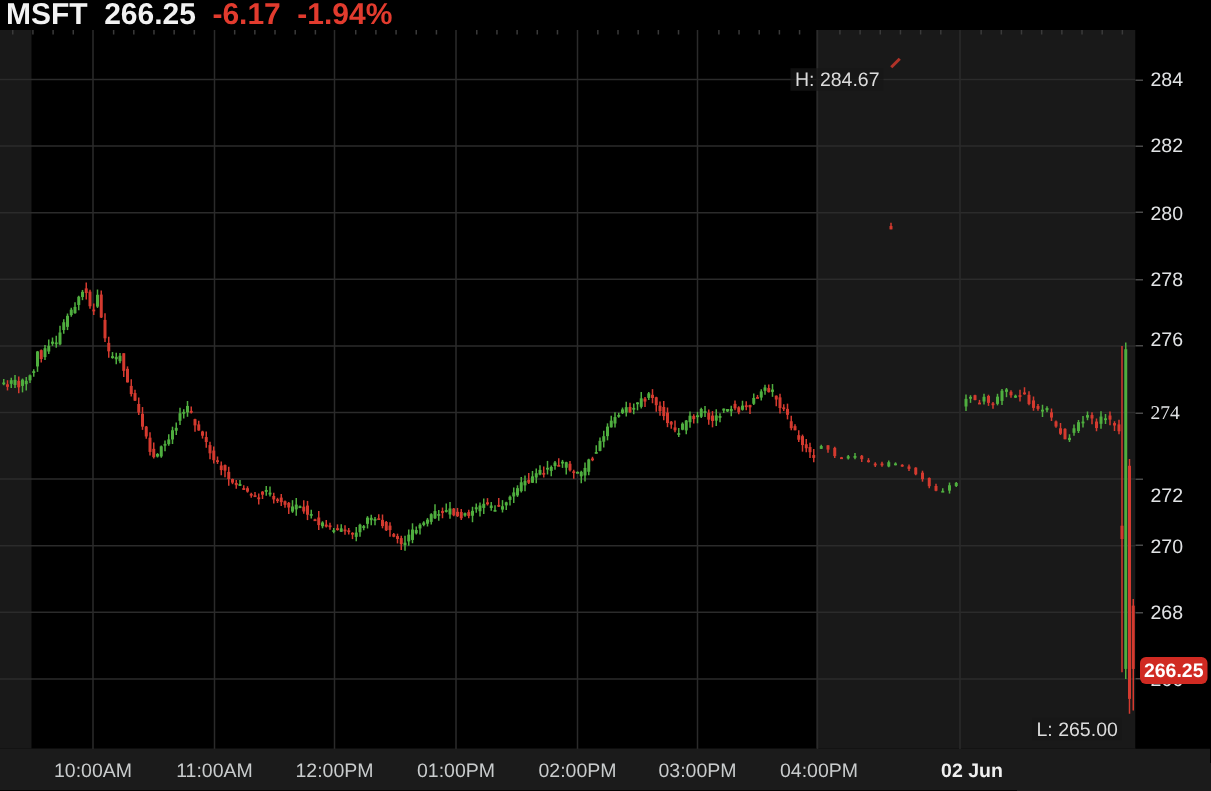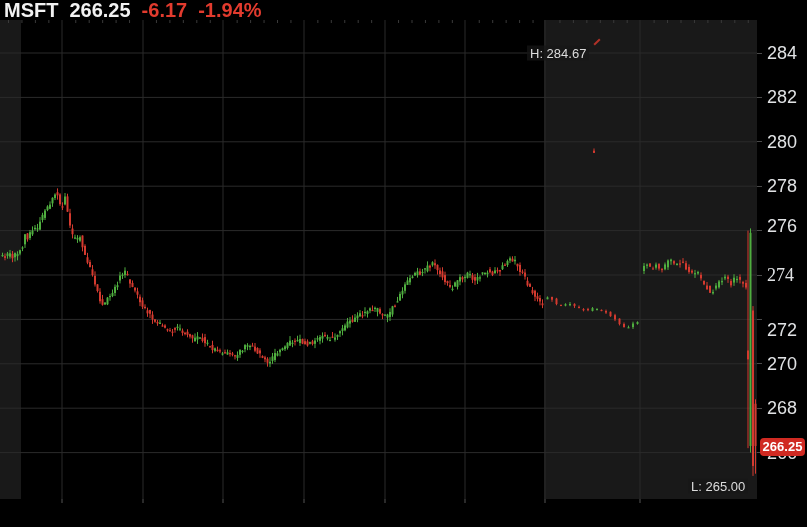--- a/index.html
+++ b/index.html
@@ -7,21 +7,21 @@
          font-family:"Liberation Sans",sans-serif;}
   
   #header{position:absolute;left:4px;top:1px;height:19px;display:flex;align-items:center;
           gap:11px;font-size:20px;font-weight:bold;white-space:nowrap;z-index:30;}
   .hdr-white{color:#f2f2f2;}
   .hdr-red{color:#e23b2e;}
   
   #chart-svg{position:absolute;left:0;top:0;z-index:5;}
   
   #y-axis{position:absolute;left:757px;top:20px;width:50px;height:479px;background:#000;z-index:10;}
-  .ytick-label{position:absolute;left:10px;transform:translateY(-50%);font-size:18px;color:#e0e2e4;z-index:11;}
+  .ytick-label{position:absolute;left:10px;transform:translateY(-50%);font-size:13px;color:#e0e2e4;z-index:11;}
   .ytick-dash{position:absolute;left:0;width:5px;height:1px;background:#4a4a4a;z-index:11;}
   
   #price-badge{position:absolute;left:760px;width:45px;height:18px;line-height:18px;
                background:#d02a22;color:#fff;font-size:13px;font-weight:bold;text-align:center;
                border-radius:4px;z-index:20;}
   
   #time-axis{position:absolute;left:0;top:499px;width:807px;height:28px;background:#1b1b1b;z-index:8;}
   .xtick-label{position:absolute;top:7px;transform:translateX(-50%);font-size:13px;color:#c9cccd;white-space:nowrap;}
   .xtick-label.bold{font-weight:bold;color:#f0f0f0;}
   
@@ -698,14 +698,24 @@
       <div class="ytick-dash" style="top: 432.1px;"></div>
       <div class="ytick-label" style="top: 432.6px;">266</div>
     </div>
 
   <div class="anno" id="high-anno" style="left:527px;top:53px;">H: 284.67</div>
   <div id="high-arrow" style="left:593px;top:41px;"></div>
   <div class="anno" id="low-anno" style="left:688px;top:468px;margin-top:18px;">L: 265.00</div>
 
   <div id="price-badge" style="top: 438.05px;">266.25</div>
 
+  <div id="time-axis">
+      <div class="xtick-label" style="left: 62px;">10:00AM</div>
+      <div class="xtick-label" style="left: 143px;">11:00AM</div>
+      <div class="xtick-label" style="left: 223px;">12:00PM</div>
+      <div class="xtick-label" style="left: 304px;">01:00PM</div>
+      <div class="xtick-label" style="left: 385px;">02:00PM</div>
+      <div class="xtick-label" style="left: 465px;">03:00PM</div>
+      <div class="xtick-label" style="left: 546px;">04:00PM</div>
+      <div class="xtick-label bold" style="left: 648px;">02 Jun</div>
+    </div>
 
 </div>
 
 </body></html>

